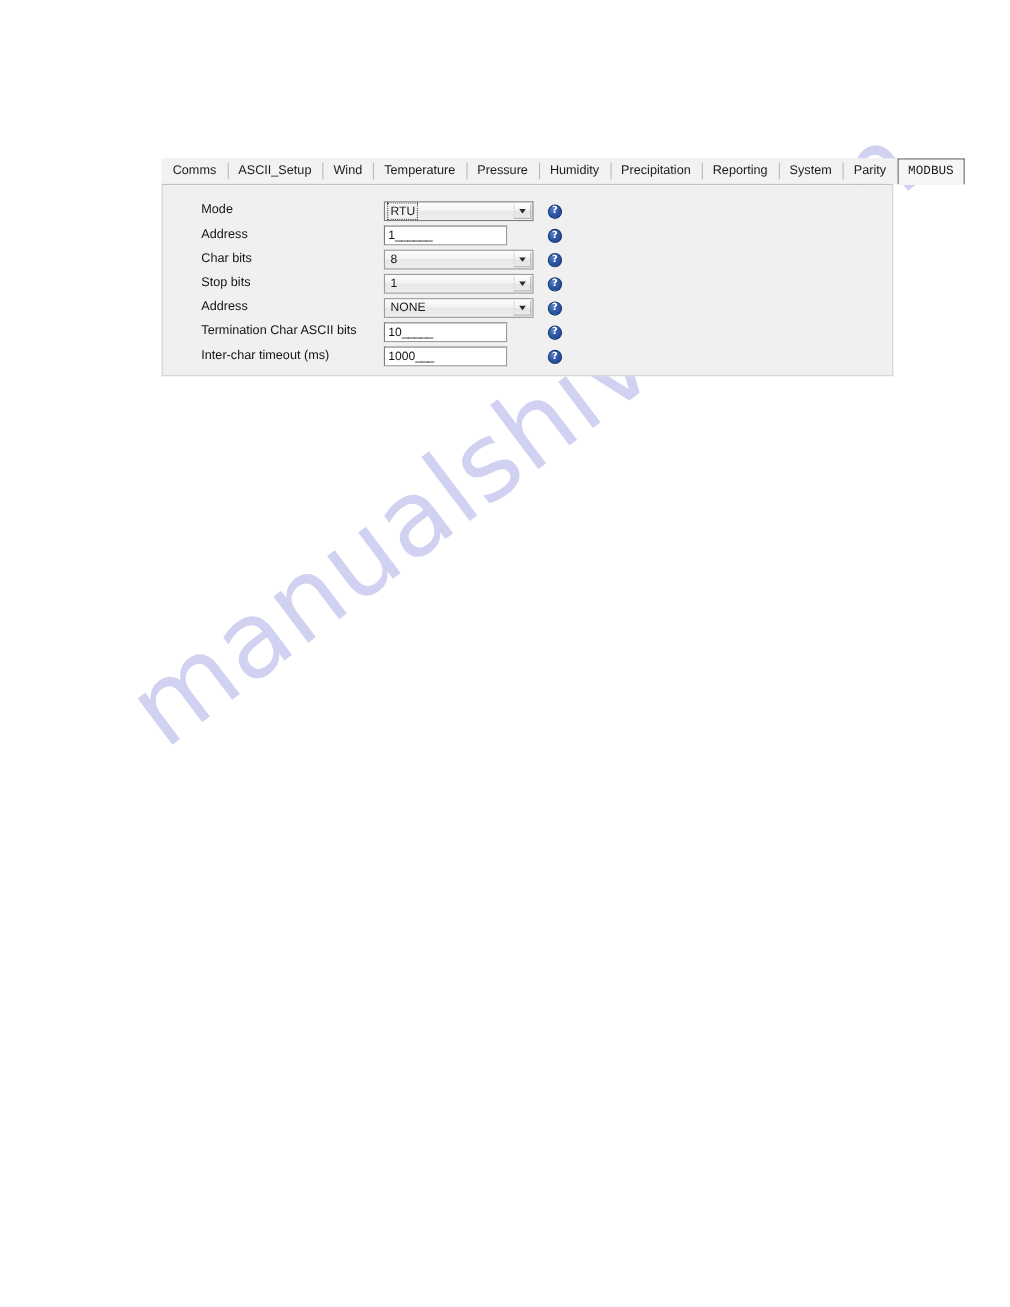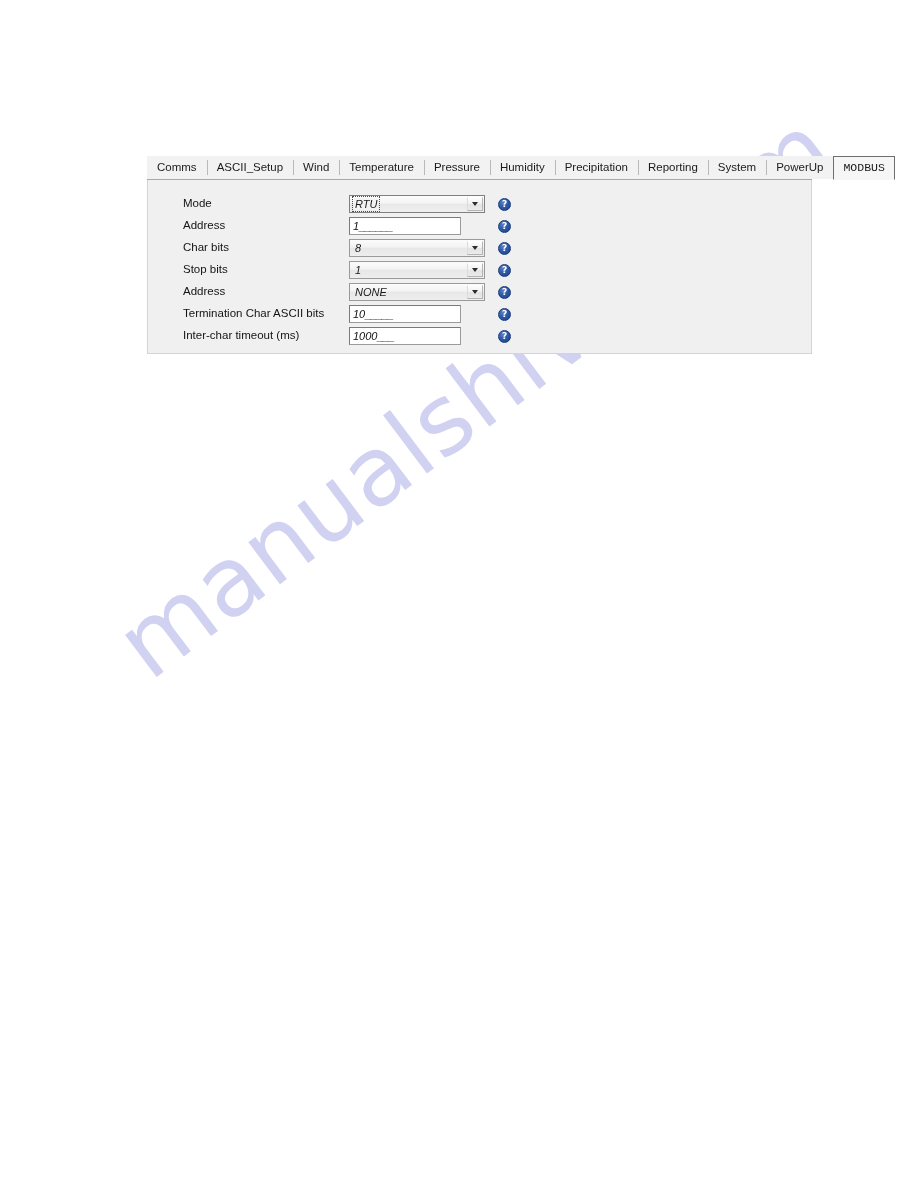--- a/index.html
+++ b/index.html
@@ -40,21 +40,21 @@
     opacity: .85;
     white-space: nowrap;
     transform: rotate(-37deg);
     transform-origin: left center;
   }
 
   
   #app-window {
     position: absolute;
     left: 147px;
-    top: 156px;
+    top: 144px;
     width: 665px;
     z-index: 2;
   }
 
   
   #tab-strip {
     position: relative;
     display: flex;
     align-items: stretch;
     height: 24px;
@@ -129,21 +129,20 @@
     white-space: nowrap;
     margin-left: 17px;
   }
 
   
   .control-slot {
     width: 136px;
     flex: 0 0 136px;
     position: relative;
     height: 18px;
-    font-style: italic;
   }
 
   
   .text-input {
     box-sizing: border-box;
     width: 112px;
     height: 18px;
     background: #ffffff;
     border: 1px solid #9b9b9b;
     border-top-color: #7a7a7a;
@@ -275,21 +274,21 @@
       <div class="tab">
         <span>Precipitation</span>
       </div>
       <div class="tab">
         <span>Reporting</span>
       </div>
       <div class="tab">
         <span>System</span>
       </div>
       <div class="tab">
-        <span>PowerUp</span>
+        <span>Parity</span>
       </div>
       <div class="tab active">
         <span>MODBUS</span>
       </div>
     </div>
 
   <div id="tab-panel">
     <div id="form-rows">
         <div class="form-row">
           <div class="row-label">Mode</div>

